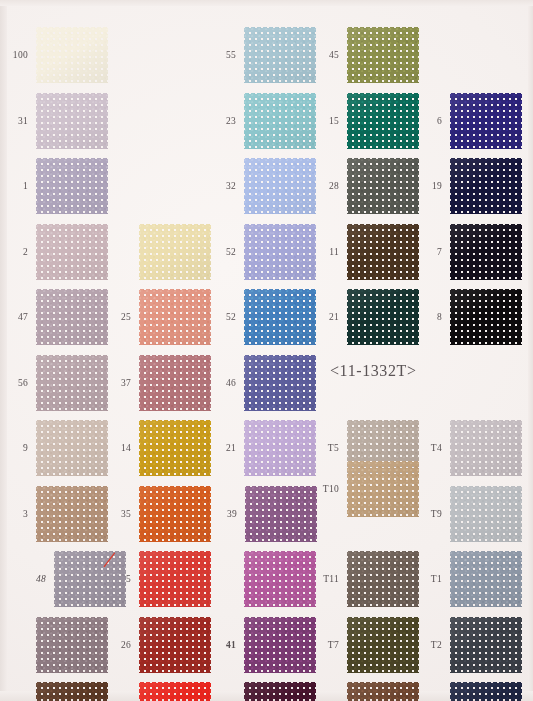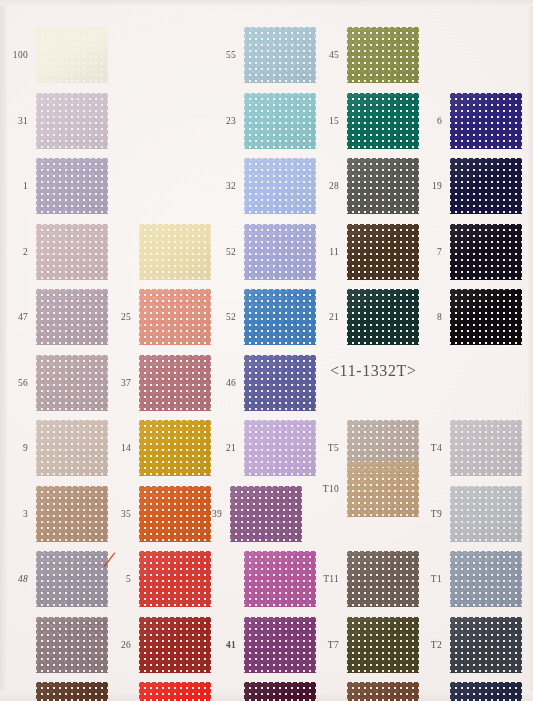--- a/index.html
+++ b/index.html
@@ -186,21 +186,21 @@
           <div class="sheen"></div>
         </div>
       </div>
       <div class="swatch-cell" style="left: 0px; top: 480.5px;">
         <div class="swatch-label">3</div>
         <div class="swatch-chip" style="background-color: rgb(180, 146, 121);">
           <div class="felt"></div>
           <div class="sheen"></div>
         </div>
       </div>
-      <div class="swatch-cell" style="left: 0px; top: 546px; font-style: italic;">
+      <div class="swatch-cell" style="left: 18px; top: 546px; font-style: italic;">
         <div class="swatch-label">48</div>
         <div class="swatch-chip" style="background-color: rgb(155, 147, 160);">
           <div class="felt"></div>
           <div class="sheen"></div>
         </div>
       </div>
       <div class="swatch-cell" style="left: 0px; top: 611.5px;">
         <div class="swatch-chip" style="background-color: rgb(142, 123, 130);">
           <div class="felt"></div>
           <div class="sheen"></div>
@@ -310,21 +310,21 @@
           <div class="sheen"></div>
         </div>
       </div>
       <div class="swatch-cell" style="left: 208px; top: 415px;">
         <div class="swatch-label">21</div>
         <div class="swatch-chip" style="background-color: rgb(193, 170, 214);">
           <div class="felt"></div>
           <div class="sheen"></div>
         </div>
       </div>
-      <div class="swatch-cell" style="left: 194px; top: 480.5px;">
+      <div class="swatch-cell" style="left: 209px; top: 480.5px;">
         <div class="swatch-label">39</div>
         <div class="swatch-chip" style="background-color: rgb(138, 91, 135);">
           <div class="felt"></div>
           <div class="sheen"></div>
         </div>
       </div>
       <div class="swatch-cell" style="left: 208px; top: 546px;">
         <div class="swatch-chip" style="background-color: rgb(179, 89, 156);">
           <div class="felt"></div>
           <div class="sheen"></div>

